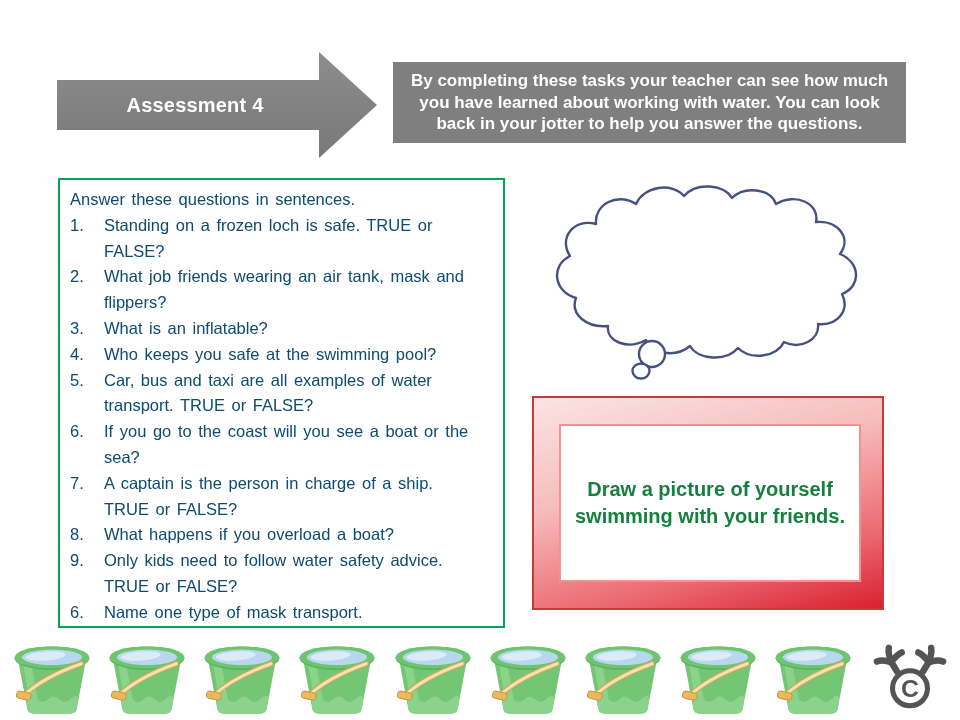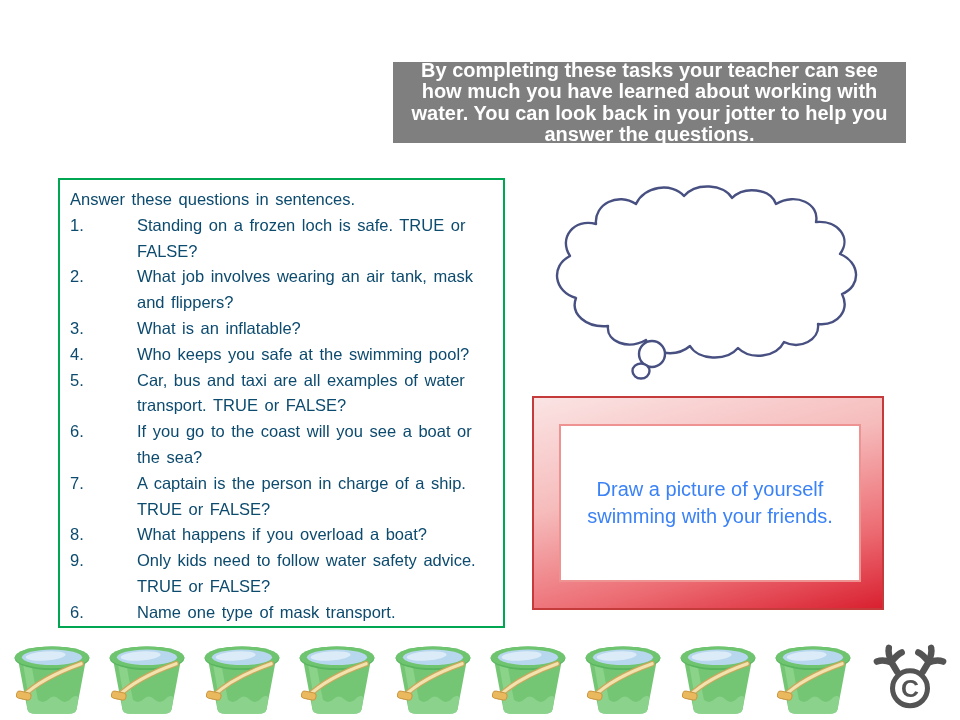--- a/index.html
+++ b/index.html
@@ -7,77 +7,89 @@
          font-family:"Liberation Sans",sans-serif;}
 
   
   .arrow-wrap{position:absolute;left:57px;top:52px;width:320px;height:106px;}
   .arrow-label{position:absolute;left:12px;top:28px;width:252px;height:50px;
                display:flex;align-items:center;justify-content:center;
                color:#ffffff;font-weight:bold;font-size:20px;letter-spacing:.2px;}
 
   
   .info-box{position:absolute;left:393px;top:62px;width:513px;height:81px;
-            background:#7f7f7f;color:#ffffff;font-weight:bold;font-size:20px;
+            background:#7f7f7f;color:#ffffff;font-weight:bold;font-size:17px;
             line-height:21.5px;text-align:center;display:flex;align-items:center;
             justify-content:center;padding:8px 12px;box-sizing:border-box;}
 
   
   .q-box{position:absolute;left:58px;top:178px;width:447px;height:450px;
          border:2px solid #00a651;box-sizing:border-box;background:#fff;
          padding:7px 20px 0 10px;font-size:16.5px;line-height:25.8px;color:#0c4a6e;
          overflow:hidden;word-spacing:2px;}
   .q-intro{margin:0;}
   .q-row{display:flex;}
   .q-num{flex:0 0 34px;}
-  .q-text{flex:1;margin-left:33px;}
+  .q-text{flex:1;}
 
   
   .cloud-wrap{position:absolute;left:548px;top:180px;width:330px;height:205px;}
   .cloud-svg{position:absolute;left:0;top:0;}
   .cloud-text{position:absolute;left:72px;top:46px;width:185px;text-align:center;
               font-size:17px;line-height:26px;color:#9e9e9e;}
 
   
   .draw-box{position:absolute;left:532px;top:396px;width:352px;height:214px;
             box-sizing:border-box;border:2px solid #c53a3a;
             background:linear-gradient(165deg,#fbe4e4 0%,#f6bcbc 38%,#ec6b72 74%,#d92030 100%);}
   .draw-inner{position:absolute;left:25px;top:26px;width:302px;height:158px;
               background:#ffffff;border:2px solid #ee9292;box-sizing:border-box;
               display:flex;align-items:center;justify-content:center;text-align:center;
-              font-size:20px;line-height:27.5px;color:#3b82f6;padding:0 24px;}
+              font-size:20px;line-height:27.5px;color:#15803d;padding:0 10px;font-weight:bold;}
 
   
   .buckets{position:absolute;left:11px;top:644px;width:843px;height:74px;
            display:flex;justify-content:space-between;}
   .bucket{width:82px;height:74px;}
 
   
   .moose{position:absolute;left:864px;top:642px;width:92px;height:76px;}
 </style>
 </head>
 <body>
 
 <div class="slide">
 
+  <div class="arrow-wrap">
+    <svg width="320" height="106" viewBox="0 0 320 106">
+      <defs>
+        <linearGradient id="gArrow" x1="0" y1="0" x2="0" y2="1">
+          <stop offset="0" stop-color="#8d8d8d"></stop>
+            <stop offset="1" stop-color="#787878"></stop>
+        </linearGradient>
+      </defs>
+      <polygon points="0,28 262,28 262,0 320,53 262,106 262,78 0,78" fill="url(#gArrow)"></polygon>
+    </svg>
+    <div class="arrow-label">Assessment 4</div>
+  </div>
 
   <div class="info-box">
     <span>By completing these tasks your teacher can see how much you have learned about working with water. You can look back in your jotter to help you answer the questions.</span>
   </div>
 
   <div class="q-box">
     <p class="q-intro">Answer these questions in sentences.</p>
     <div class="q-list">
         <div class="q-row">
         <span class="q-num">1.</span>
         <span class="q-text">Standing on a frozen loch is safe. TRUE or FALSE?</span>
       </div>
         <div class="q-row">
         <span class="q-num">2.</span>
-        <span class="q-text">What job involves wearing an air tank, mask and flippers?</span>
+        <span class="q-text">What job friends wearing an air tank, mask and flippers?</span>
       </div>
         <div class="q-row">
         <span class="q-num">3.</span>
         <span class="q-text">What is an inflatable?</span>
       </div>
         <div class="q-row">
         <span class="q-num">4.</span>
         <span class="q-text">Who keeps you safe at the swimming pool?</span>
       </div>
         <div class="q-row">

